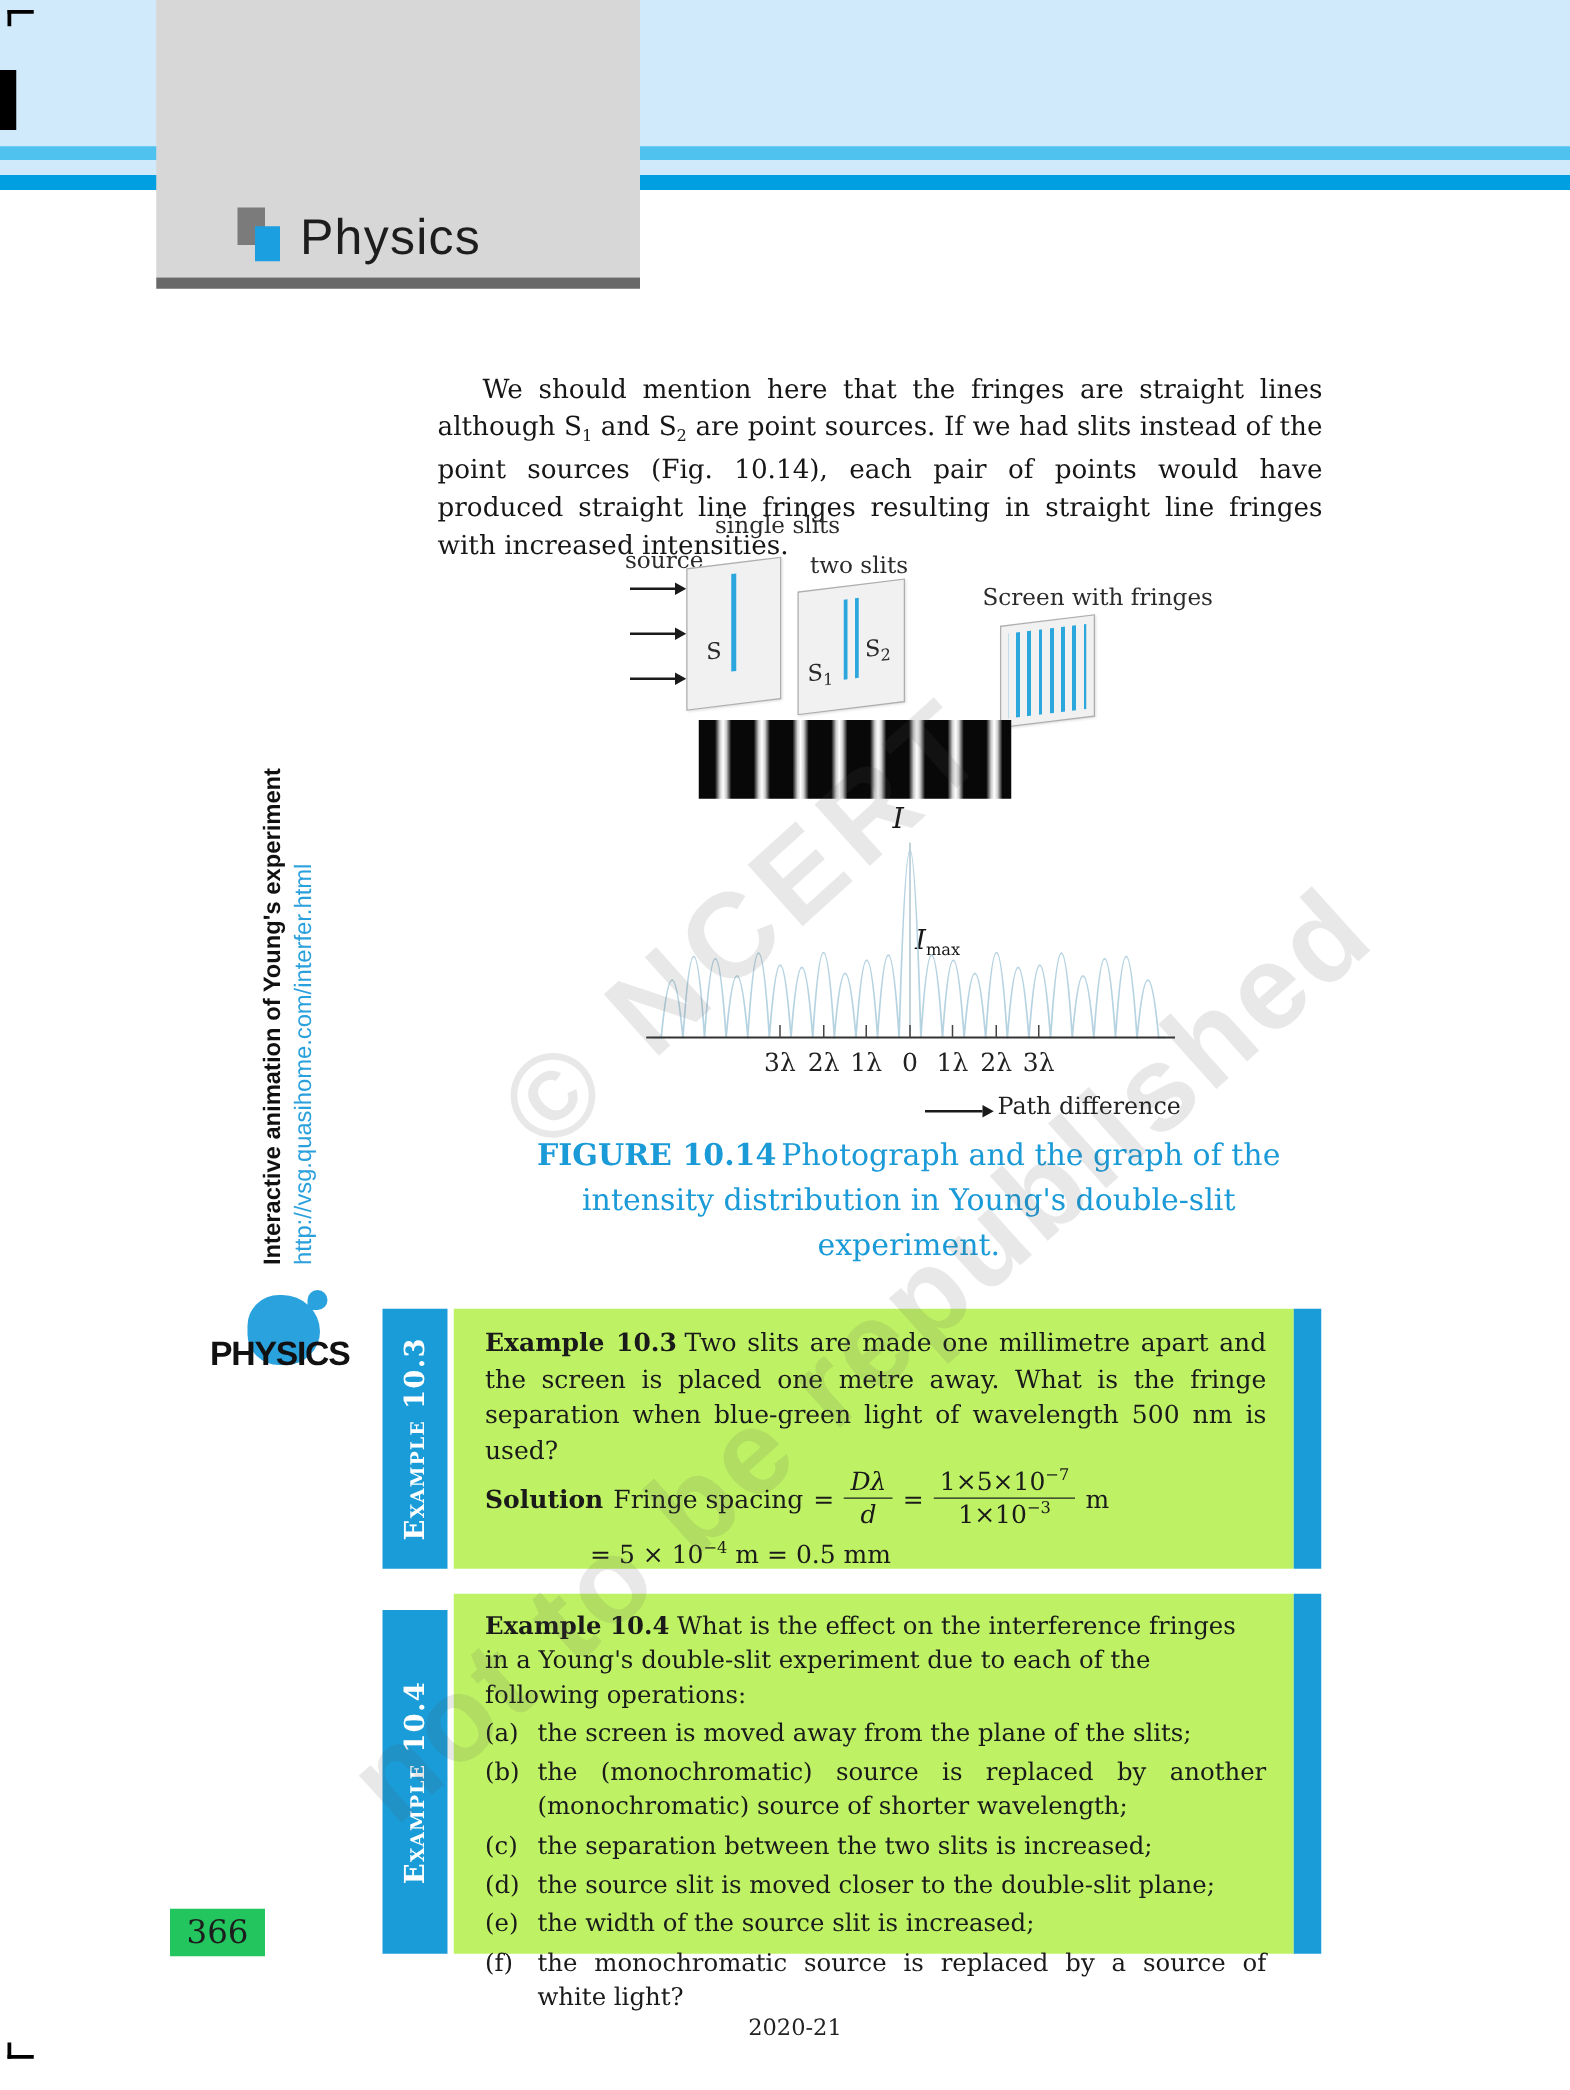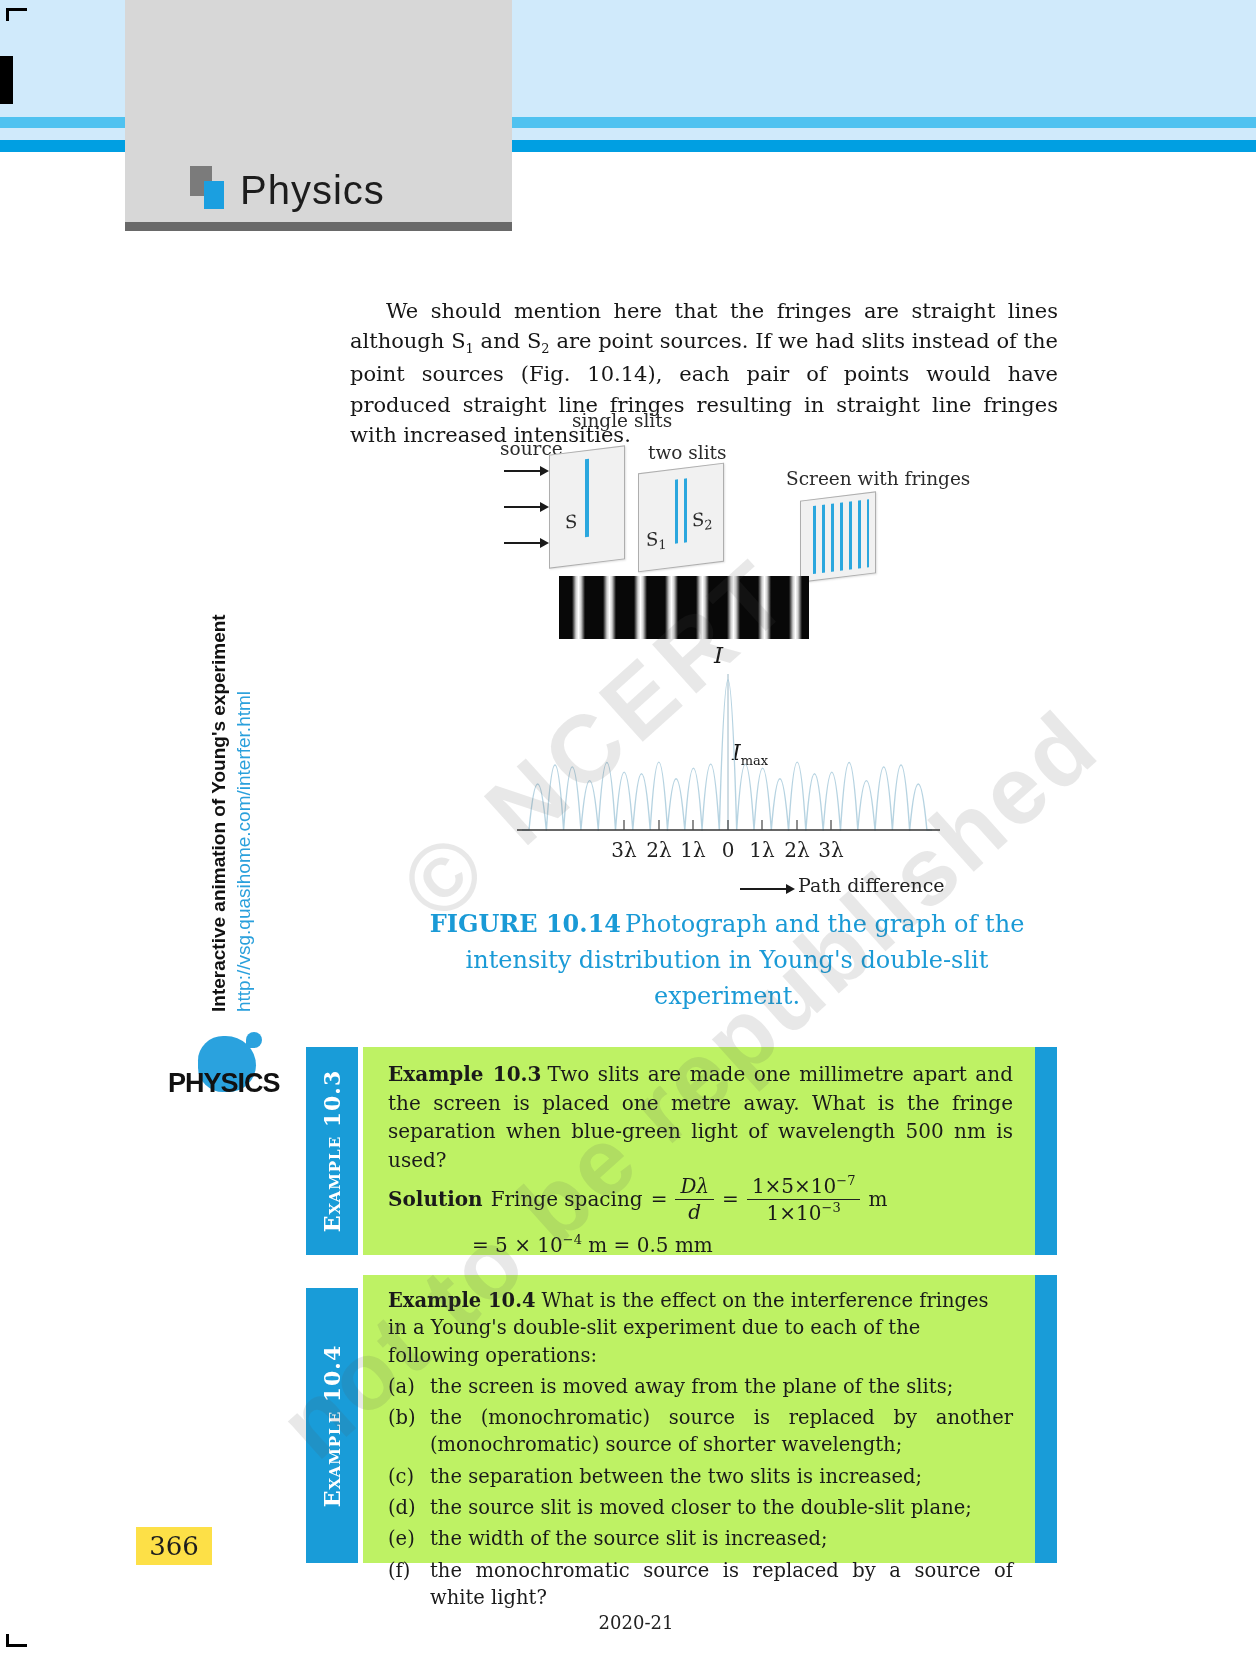--- a/index.html
+++ b/index.html
@@ -77,21 +77,21 @@
              white-space:nowrap;font-family:"Liberation Sans",sans-serif;font-size:19px;line-height:1.32;}
   .side-note .n1{font-weight:bold;color:#111;}
   .side-note .n2{color:#2aa0dc;}
   .physics-logo{position:absolute;left:168px;top:1036px;width:110px;height:88px;}
   .logo-blob{position:absolute;left:30px;top:0px;width:58px;height:56px;background:#2aa2de;border-radius:50% 60% 55% 50%;}
   .logo-blob-tail{position:absolute;left:78px;top:-4px;width:16px;height:16px;background:#2aa2de;border-radius:50% 50% 50% 0;}
   .logo-text{position:absolute;left:0px;top:32px;font-family:"Liberation Sans",sans-serif;font-weight:bold;
              font-size:27px;letter-spacing:-1px;color:#111;}
 
   
-  .pagenum-box{position:absolute;left:136px;top:1527px;width:76px;height:38px;background:#fde047;
+  .pagenum-box{position:absolute;left:136px;top:1527px;width:76px;height:38px;background:#22c55e;
                text-align:center;line-height:38px;font-size:26px;color:#1d1d1d;}
   .footer{position:absolute;left:0;top:1612px;width:1180px;text-align:center;font-size:18px;color:#222;padding-left:46px;}
 
   
   .wm{position:absolute;font-family:"Liberation Sans",sans-serif;font-weight:bold;color:#555;
       opacity:0.13;pointer-events:none;z-index:9;transform-origin:0 0;white-space:nowrap;}
   .wm1{left:380px;top:860px;font-size:96px;letter-spacing:8px;transform:rotate(-42deg);}
   .wm2{left:258px;top:1398px;font-size:96px;letter-spacing:4px;transform:rotate(-42deg);}
 </style>
 </head>

